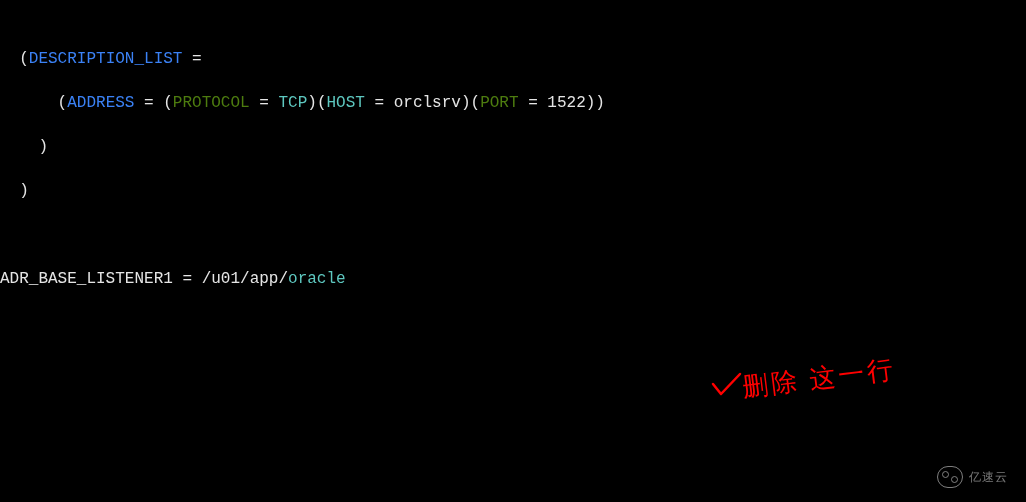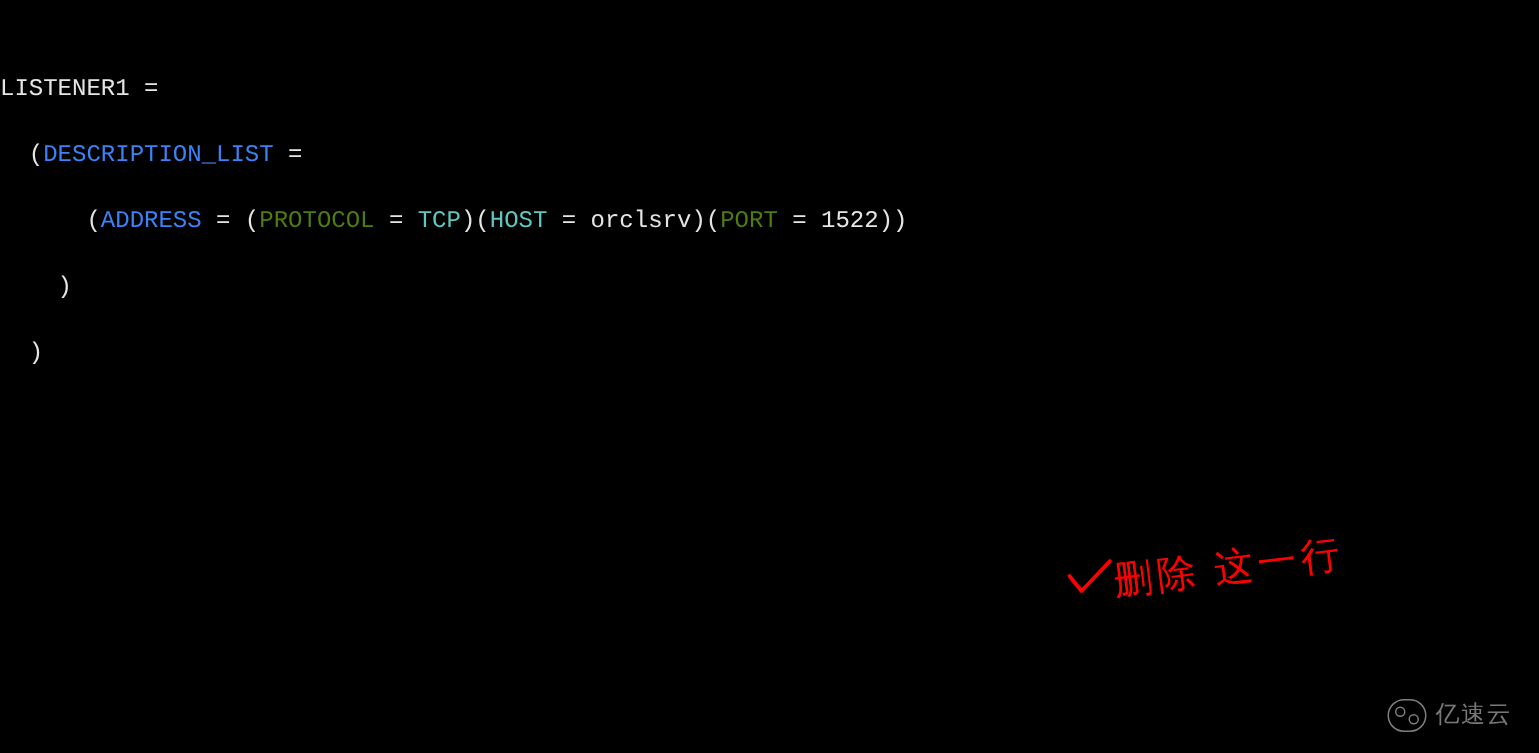--- a/index.html
+++ b/index.html
@@ -76,36 +76,36 @@
       width: 5px;
       height: 5px;
       border: 1.5px solid rgba(255,255,255,0.9);
       border-radius: 50%;
     }
     .wm-icon::before { left: 4px; top: 4px; }
     .wm-icon::after { right: 4px; bottom: 4px; }
     .wm-text {
       color: rgba(255,255,255,0.85);
       font-family: 'Microsoft YaHei', sans-serif;
-      font-size: 16px;
+      font-size: 12px;
       letter-spacing: 1px;
       text-align: center;
     }
   </style>
 </head>
 <body>
 
 <pre>
 <span class="line"> </span>
-<span class="line"><span class="c-white">LISTENER1</span><span class="c-white"> =</span></span>
 <span class="line"><span class="c-white">  (</span><span class="c-green">DESCRIPTION_LIST</span><span class="c-white"> =</span></span>
 <span class="line"><span class="c-white">      (</span><span class="c-green">ADDRESS</span><span class="c-white"> = (</span><span class="c-yellow">PROTOCOL</span><span class="c-white"> = </span><span class="c-cyan">TCP</span><span class="c-white">)(</span><span class="c-cyan">HOST</span><span class="c-white"> = </span><span class="c-white">orclsrv</span><span class="c-white">)(</span><span class="c-yellow">PORT</span><span class="c-white"> = </span><span class="c-white">1522</span><span class="c-white">))</span></span>
 <span class="line c-white">    )</span>
 <span class="line c-white">  )</span>
 <span class="line"> </span>
+<span class="line"><span class="c-white">ADR_BASE_LISTENER1</span><span class="c-white"> = </span><span class="c-white">/u01/app/</span><span class="c-cyan">oracle</span></span>
 <span class="line"> </span>
 
 
 
 
 
 
 
 
 

